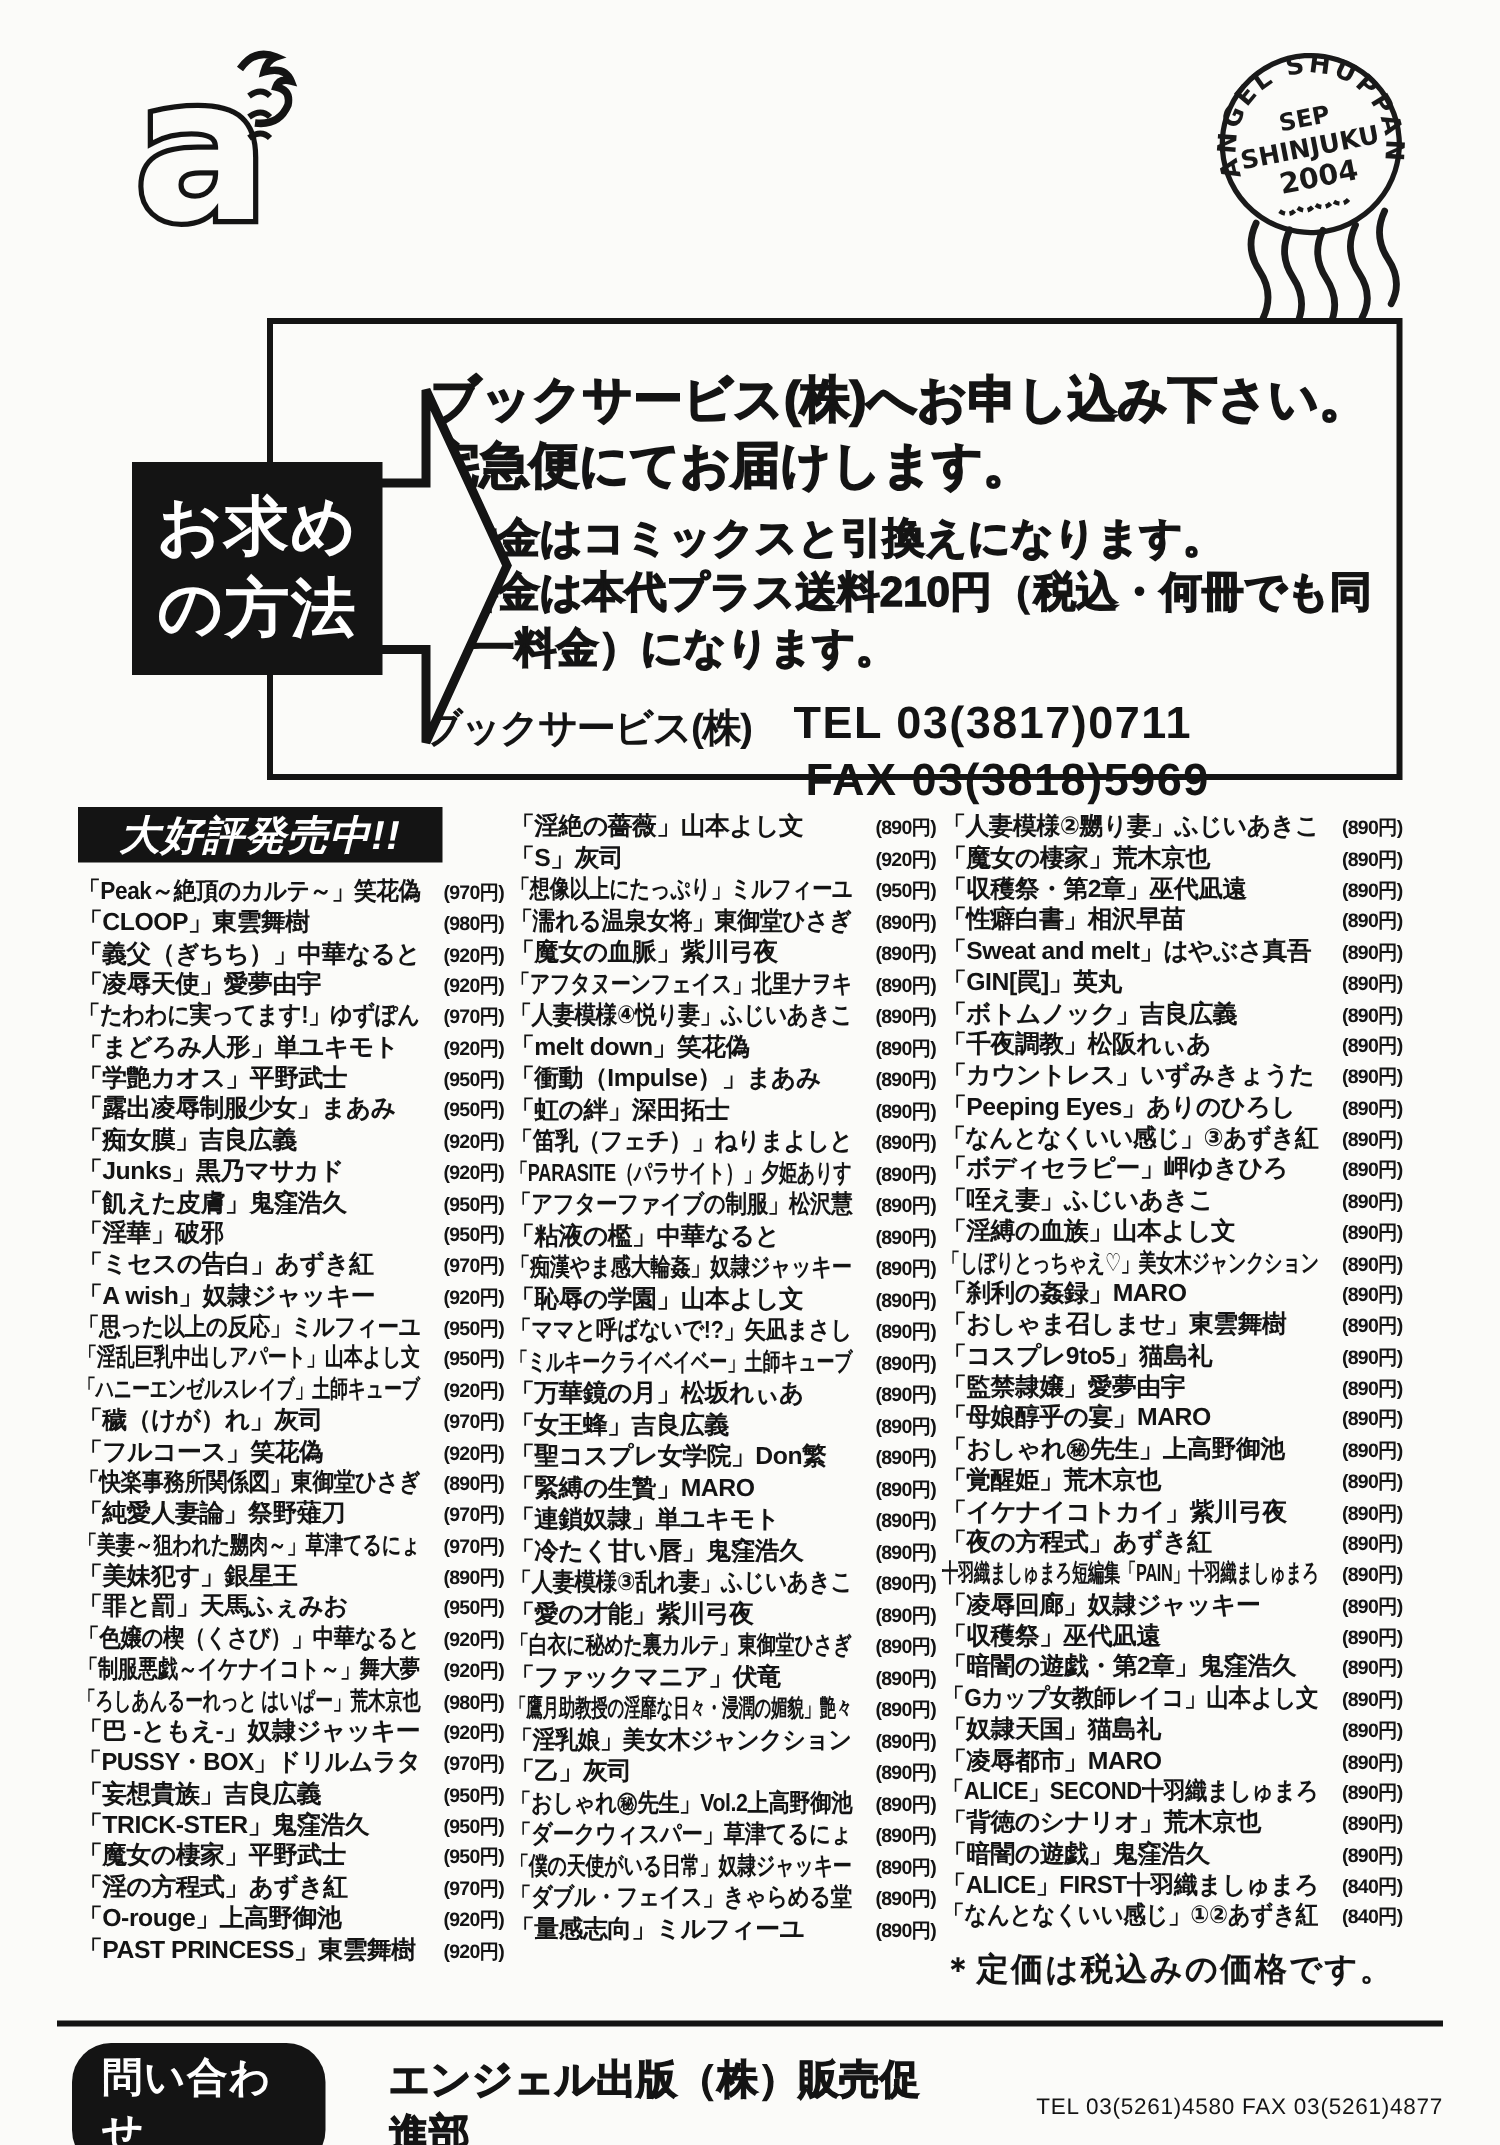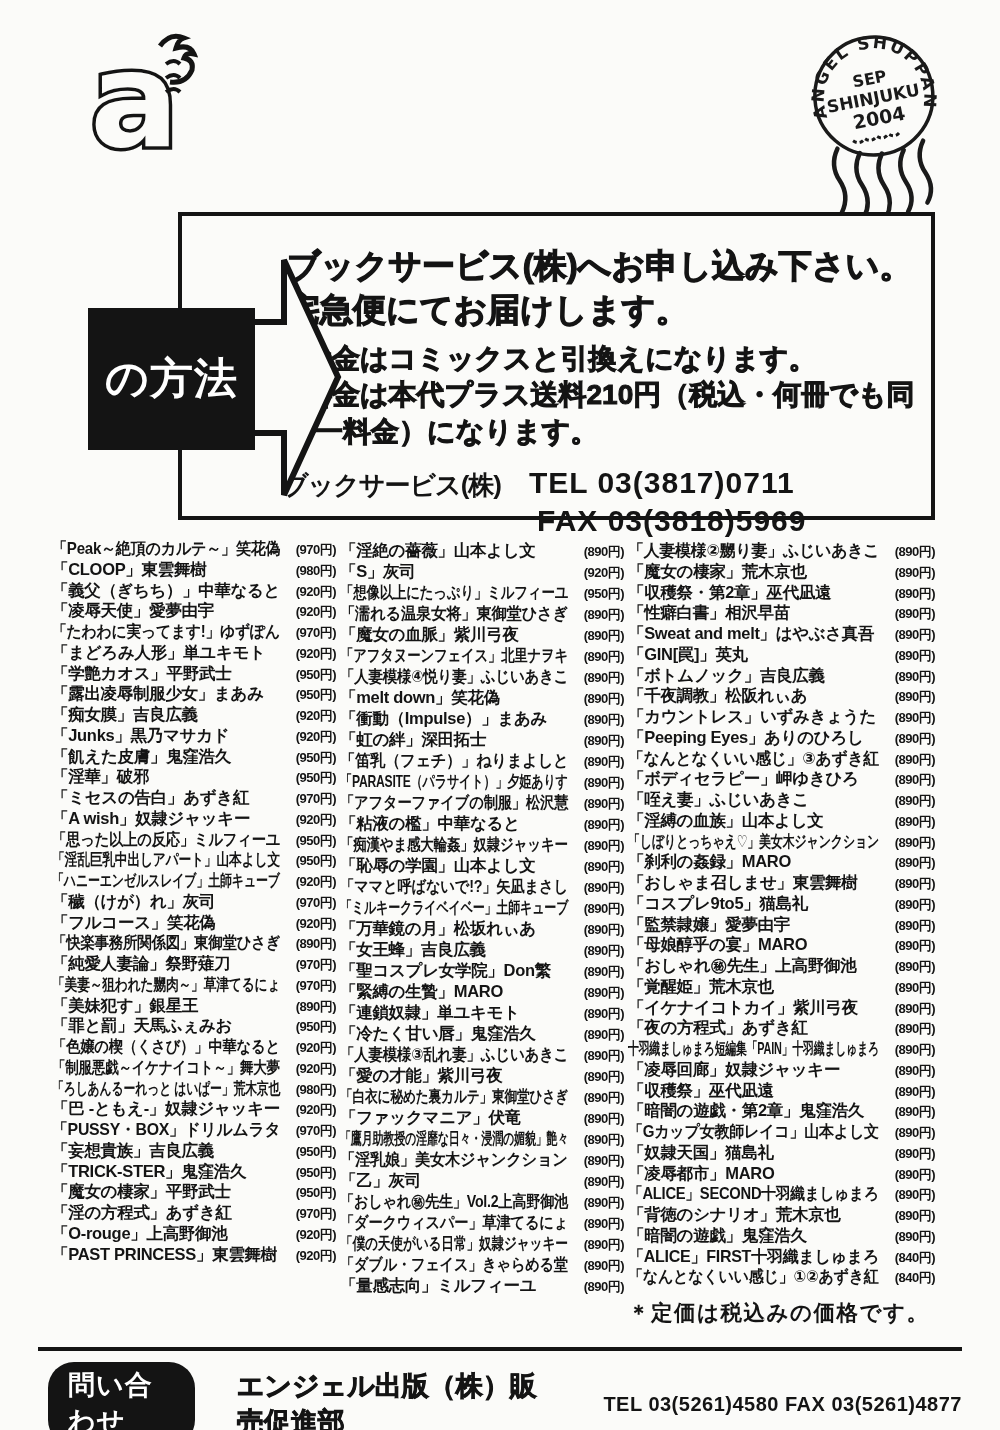--- a/index.html
+++ b/index.html
@@ -77,21 +77,21 @@
   }
 
   
   .footer-rule { position:absolute; left:38px; top:1347px; width:924px; height:4px; background:#141414; }
   .footer { position:absolute; left:48px; top:1362px; width:914px; display:flex; align-items:center; }
   .footer-pill {
     background:#141414; color:#fff; border-radius:26px;
     font-size:27px; font-weight:900; padding:5px 20px 7px 20px; letter-spacing:1px;
   }
   .footer-company { font-size:27px; font-weight:900; margin-left:42px; letter-spacing:0px; -webkit-text-stroke:0.8px #141414; }
-  .footer-nums { font-size:20px; font-weight:bold; margin-left:60px; letter-spacing:0.5px; white-space:nowrap; }
+  .footer-nums { font-size:15px; font-weight:normal; margin-left:60px; letter-spacing:0.5px; white-space:nowrap; }
 </style>
 </head>
 <body>
 
 <div class="page">
 
   <svg class="logo" viewBox="0 0 125 155">
     <text x="8" y="118" font-family="'DejaVu Sans',sans-serif" font-size="132" font-weight="bold" fill="#fbfbf9" stroke="#141414" stroke-width="7" paint-order="stroke">a</text>
     <path d="M78,18 q10,-14 24,-8 q-6,2 -8,10 q14,-4 18,6 q-8,-2 -10,4 q10,2 8,12 q-6,14 -22,12" fill="#fbfbf9" stroke="#141414" stroke-width="5"></path>
     <path d="M84,36 q8,-6 14,0 M84,50 q8,-6 14,0 M84,64 q8,-6 14,0" fill="none" stroke="#141414" stroke-width="4"></path>
@@ -133,24 +133,26 @@
         <div>TEL 03(3817)0711</div>
         <div class="fax-line">FAX 03(3818)5969</div>
       </span>
     </div>
   </div>
 
   <svg class="order-arrow" viewBox="0 0 100 255">
     <polygon points="0,72 42,72 42,10 96,127 42,245 42,183 0,183" fill="#fbfbf9" stroke="#141414" stroke-width="6"></polygon>
   </svg>
   <div class="order-label">
+    <div>お求め</div>
     <div>の方法</div>
   </div>
 
   <div class="col col1">
+    <div class="banner">大好評発売中!!</div>
 
       <div class="row">
         <span class="t fit" style="transform-origin: left center; transform: scaleX(0.915663);">「Peak～絶頂のカルテ～」笑花偽</span>
         <span class="p">(970円)</span>
       </div>
 
       <div class="row">
         <span class="t fit">「CLOOP」東雲舞樹</span>
         <span class="p">(980円)</span>
       </div>

